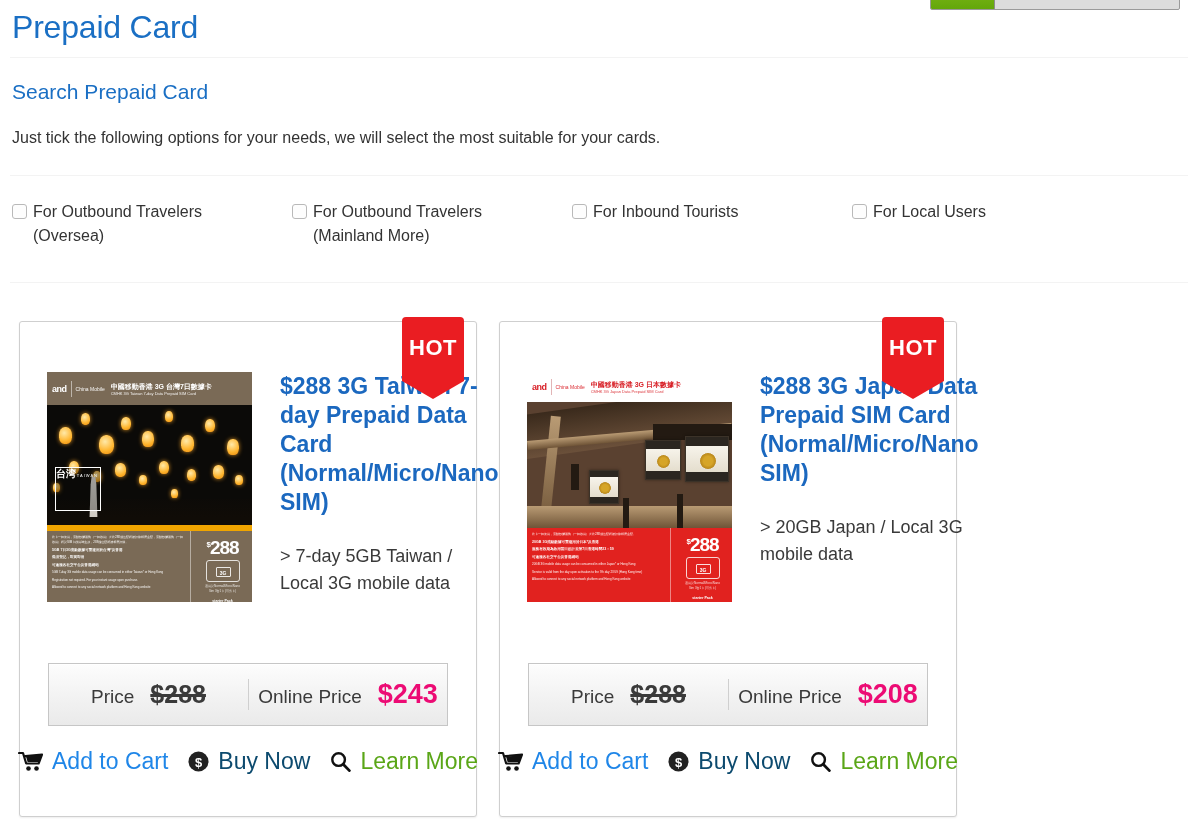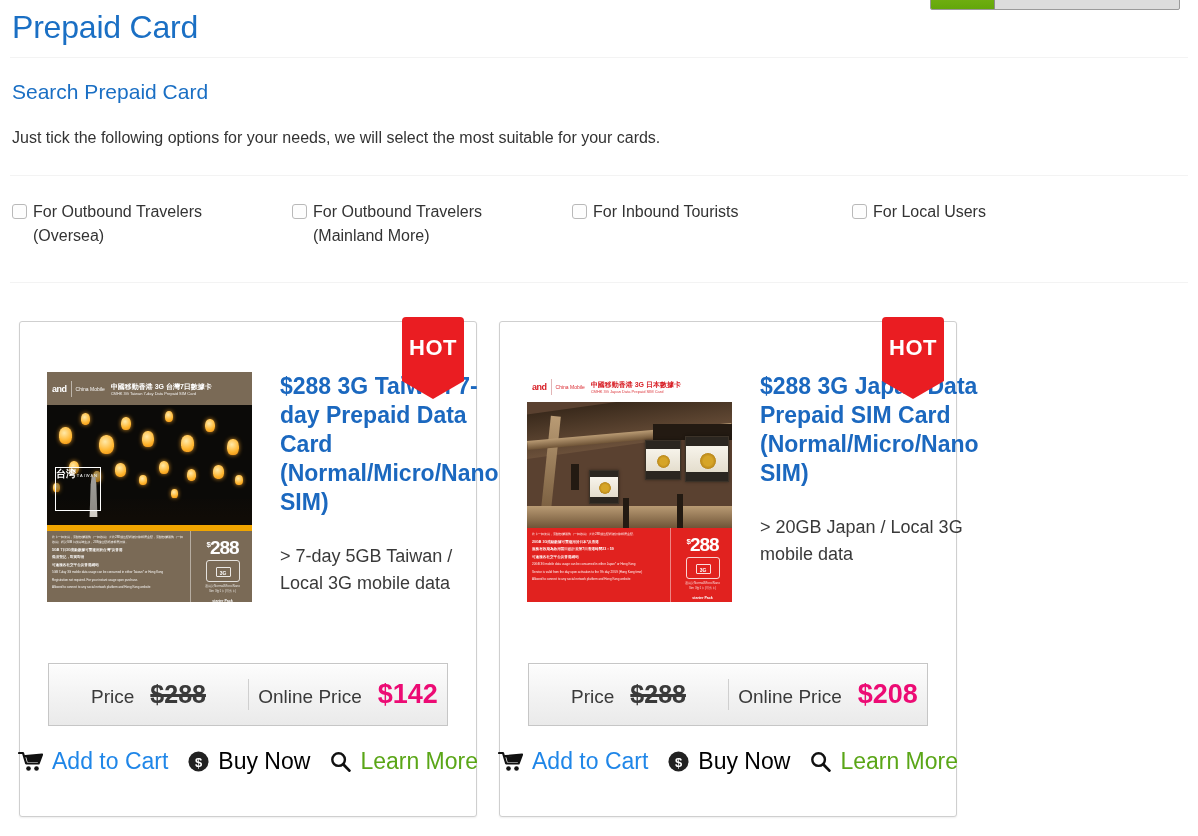--- a/index.html
+++ b/index.html
@@ -314,21 +314,21 @@
     gap: 20px;
   }
   .action {
     display: flex; align-items: center; gap: 9px;
     font-size: 23px;
     cursor: pointer;
     white-space: nowrap;
   }
   .action .lbl { line-height: 28px; }
   .act-cart .lbl { color: #1f86e8; }
-  .act-buy  .lbl { color: #000000; }
+  .act-buy  .lbl { color: #0c4a6e; }
   .act-learn .lbl { color: #5aa617; }
   .ico { flex: 0 0 auto; display: block; }
 </style>
 </head>
 <body>
 
 <div class="progress-wrap">
   <div class="progress-fill" id="progress-fill" style="width: 26%;"></div>
 </div>
 
@@ -440,21 +440,21 @@
         </div>
       </div>
 
       <div class="price-box">
         <div class="price-cell">
           <span class="price-lbl">Price</span>
           <span class="price-old">$288</span>
         </div>
         <div class="price-cell">
           <span class="price-lbl">Online Price</span>
-          <span class="price-new">$142</span>
+          <span class="price-new">$243</span>
         </div>
       </div>
 
       <div class="actions">
         <div class="action act-cart">
           <svg class="ico" width="25" height="21" viewBox="0 0 25 21">
             <path d="M1 2h4l3.2 10.5h12.4L24 3.6 7.5 5.2" fill="none" stroke="#111" stroke-width="2.2" stroke-linecap="round" stroke-linejoin="round"></path>
             <path d="M8 5.6 L24 4 L21 11 L9.6 11 Z" fill="#111"></path>
             <circle cx="10.5" cy="17.5" r="2.3" fill="#111"></circle>
             <circle cx="18.5" cy="17.5" r="2.3" fill="#111"></circle>

